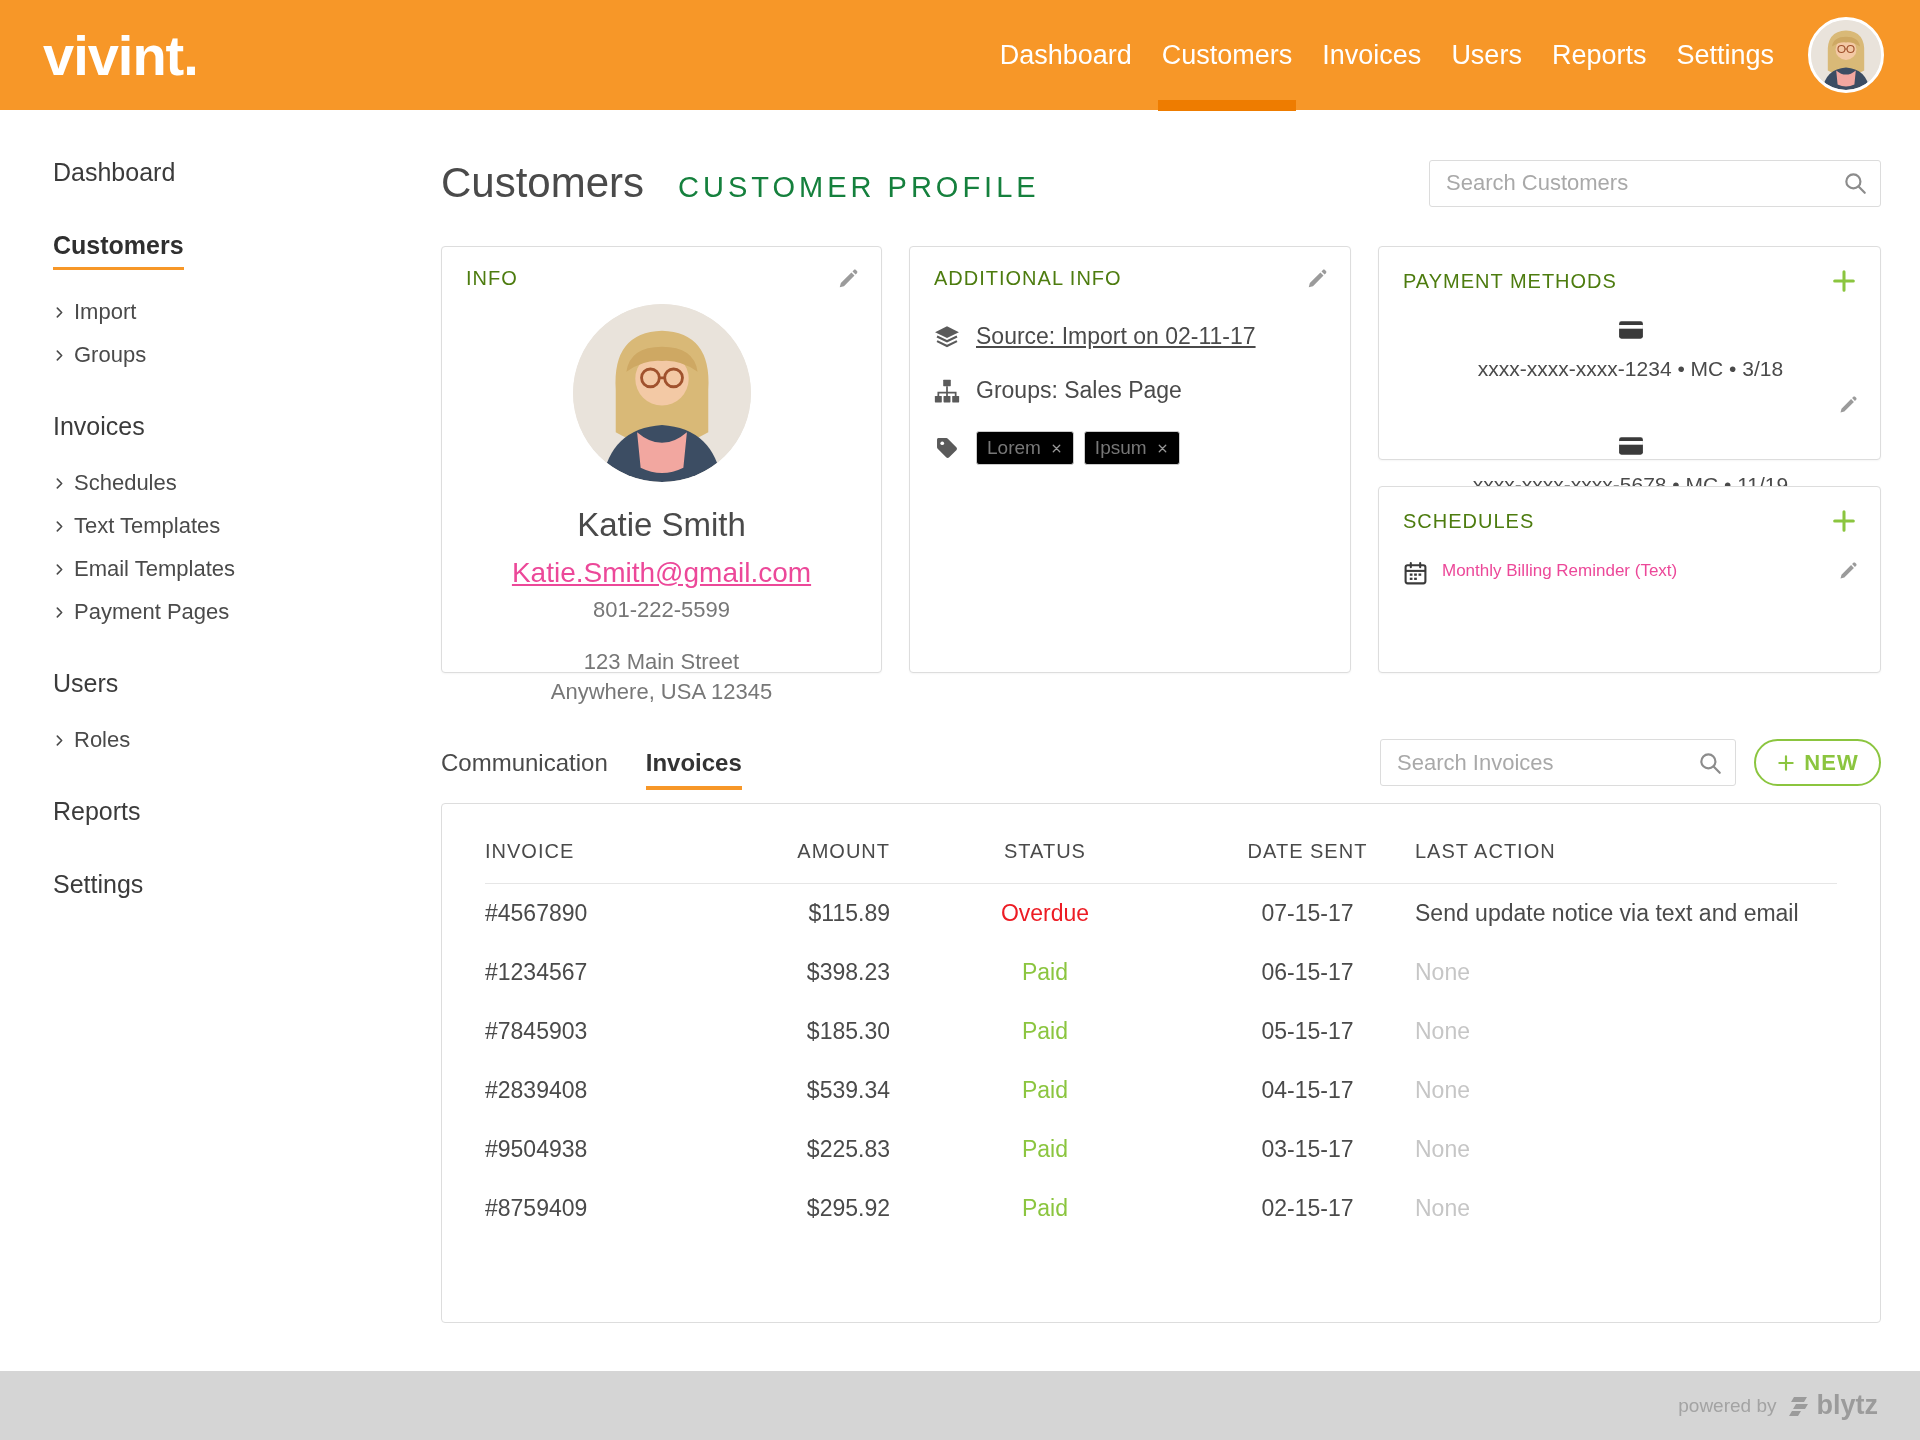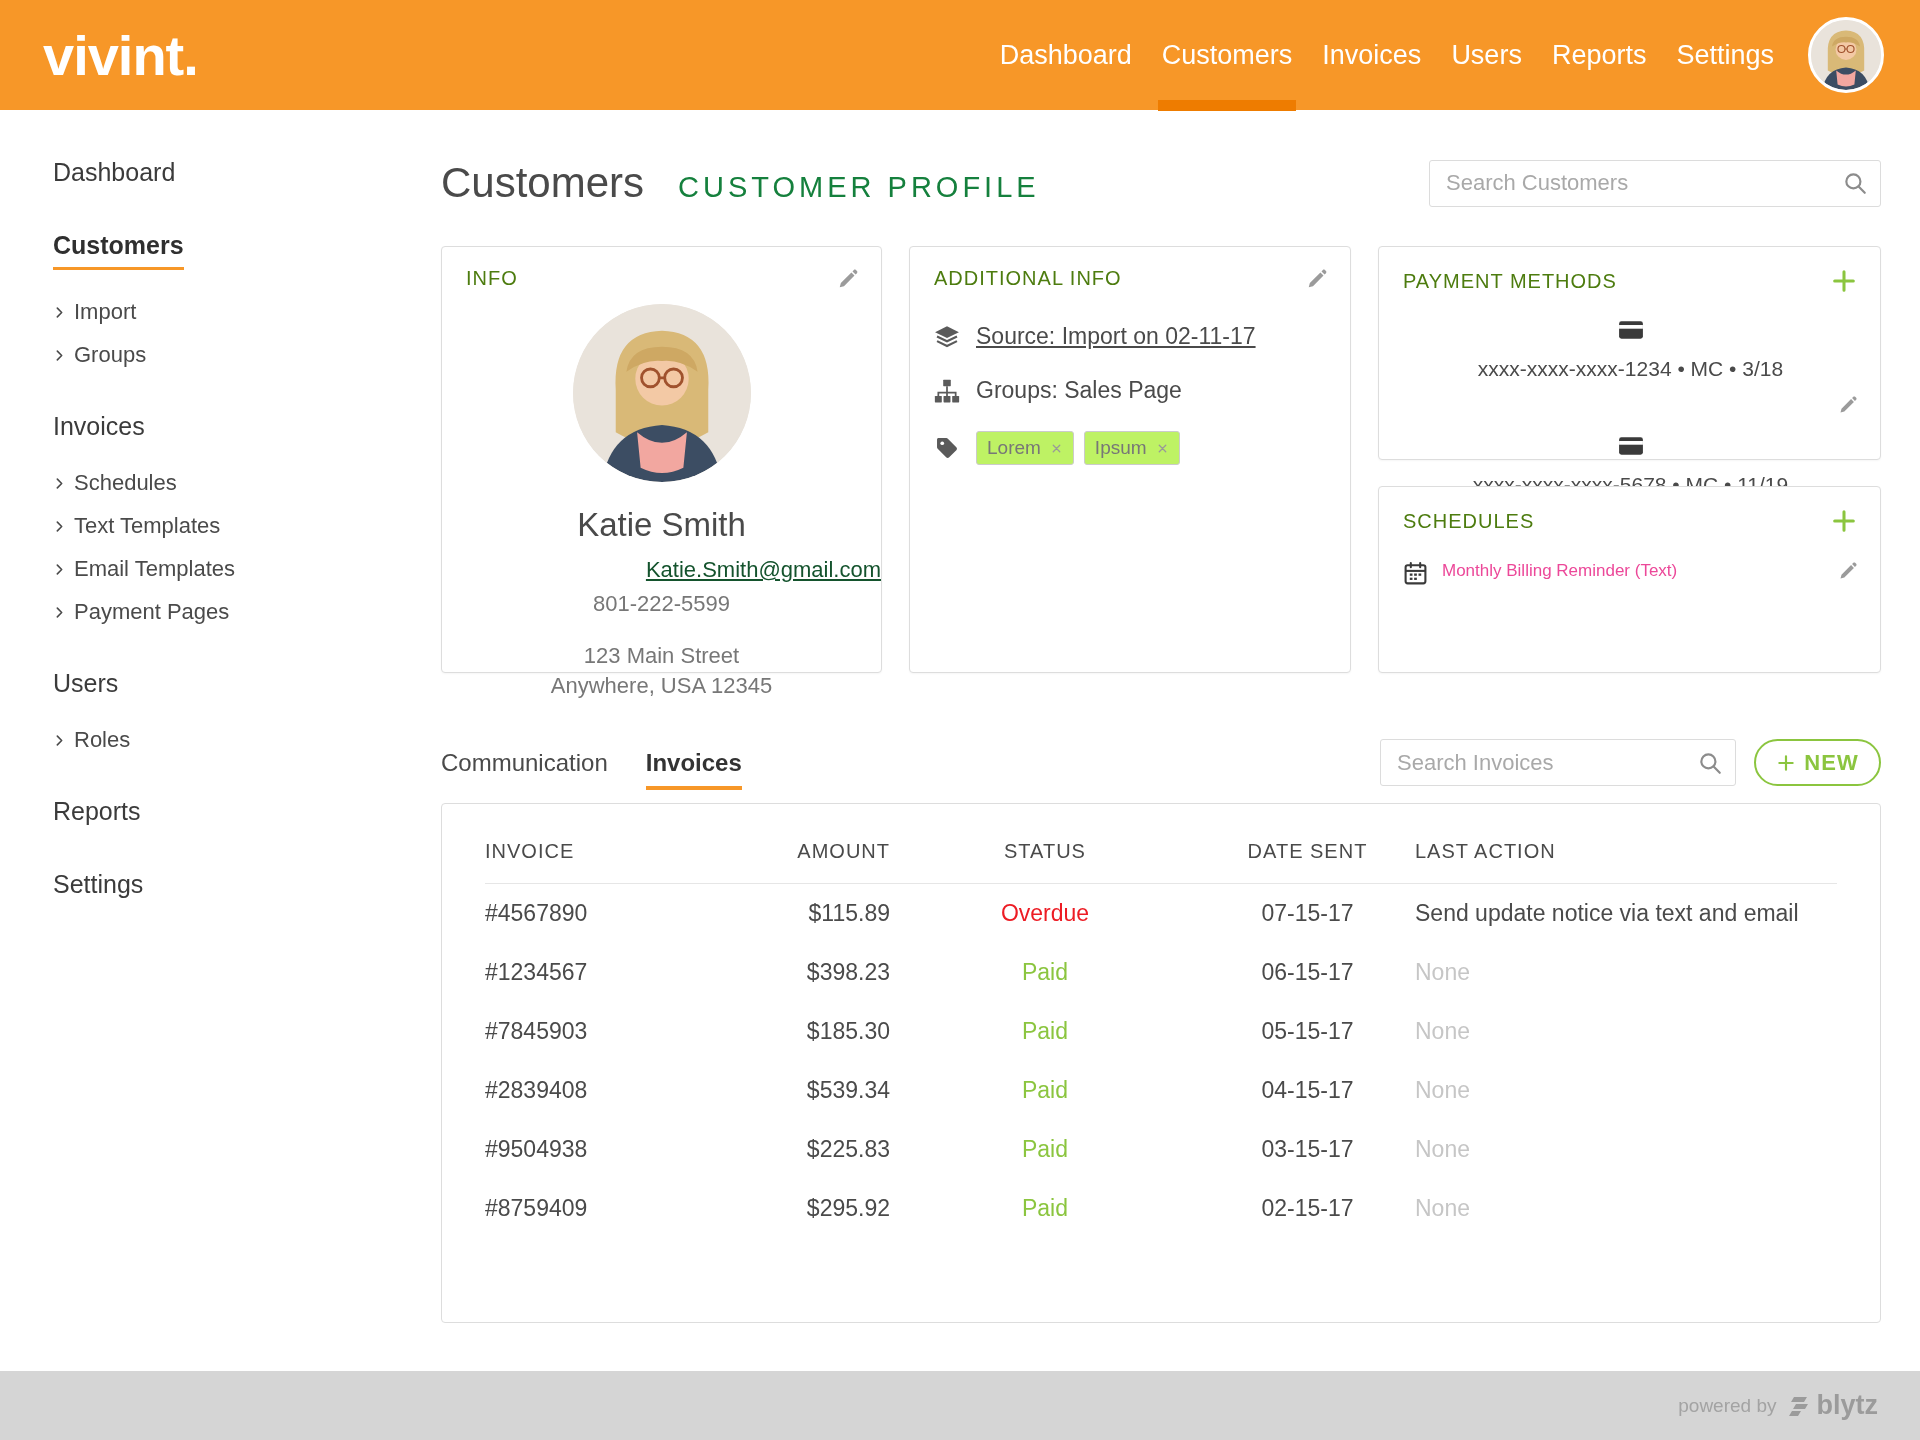--- a/index.html
+++ b/index.html
@@ -51,33 +51,33 @@
   .card-head { display:flex; align-items:center; padding:20px 22px 0 24px; }
   .card-title { font-size:20px; letter-spacing:1px; color:#4d7c0f; }
   .icon-btn { margin-left:auto; cursor:pointer; display:flex; }
   .pencil { width:22px; height:22px; color:#9B9B9B; }
   .plus { width:28px; height:28px; color:#8BC53F; }
 
   .card-info { width:441px; height:427px; }
   .info-avatar { width:178px; height:178px; margin:14px auto 0; border-radius:50%; overflow:hidden; background:#E9E3DB; }
   .info-avatar svg { width:100%; height:100%; display:block; }
   .info-name { text-align:center; font-size:33px; margin-top:24px; color:#4A4A4A; }
-  .info-email { display:block; text-align:right; font-size:22px; margin-top:13px; color:#14532d;
+  .info-email { display:block; text-align:center; font-size:28px; margin-top:13px; color:#ec4899;
     text-decoration:underline; cursor:pointer; }
   .info-phone { text-align:center; font-size:22px; margin-top:8px; color:#777; }
   .info-address { text-align:center; font-size:22px; margin-top:24px; color:#777; line-height:1.35; }
 
   .card-additional { width:442px; height:427px; }
   .add-row { display:flex; align-items:center; gap:16px; padding:0 24px; margin-top:27px;
     font-size:23px; color:#4A4A4A; }
   .add-row.first { margin-top:33px;text-decoration:underline; }
   .add-icon { width:26px; height:26px; color:#5A5A5A; flex:0 0 auto; }
   .chips { display:flex; gap:10px; }
   .chip { display:flex; align-items:center; gap:9px; border:1px solid #CBCBCB; border-radius:3px;
-    padding:5px 10px; font-size:19px; color:#777; background:#bef264;justify-content:space-between; }
+    padding:5px 10px; font-size:19px; color:#777; background:#000000;justify-content:space-between; }
   .chip-x { width:13px; height:13px; color:#999; cursor:pointer; }
 
   .col-right { width:503px; display:flex; flex-direction:column; gap:26px; }
   .card-payment { height:214px; }
   .pay-row { display:flex; align-items:center; gap:14px; padding:0 22px 0 24px; margin-top:18px;
     font-size:21px; color:#4A4A4A;flex-direction:column; }
   .pay-row.first { margin-top:22px; }
   .card-icon { width:26px; height:26px; color:#3A3A3A; flex:0 0 auto; }
   .row-pencil { margin-left:auto; width:20px; height:20px; color:#9B9B9B; cursor:pointer; flex:0 0 auto; }
 

